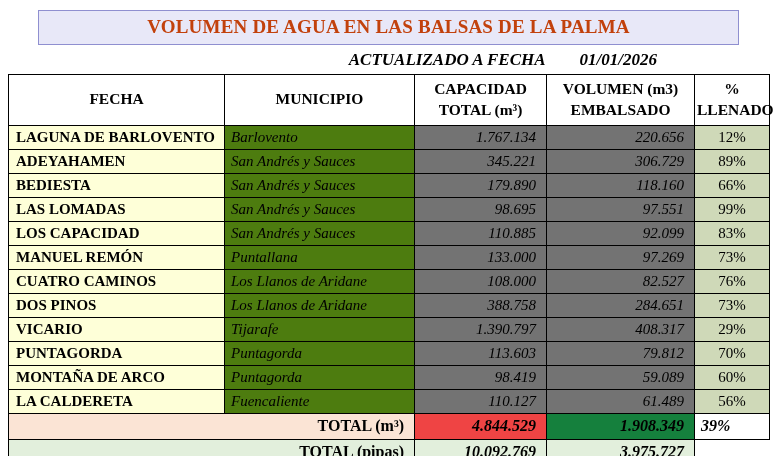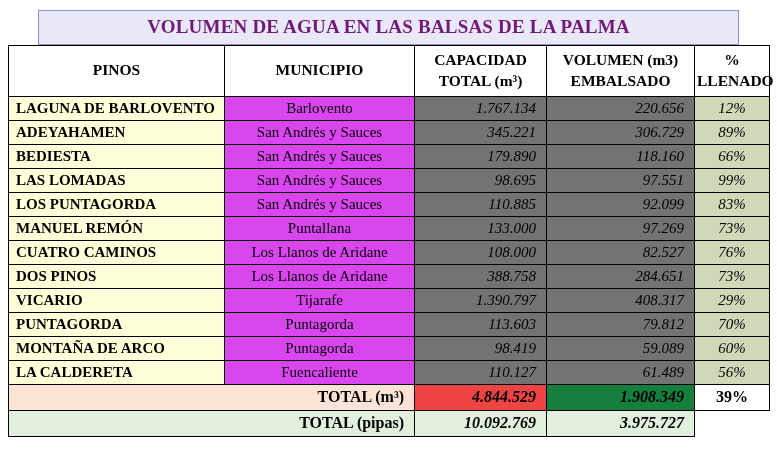--- a/index.html
+++ b/index.html
@@ -22,21 +22,21 @@
   }
   .title-bar {
     margin: 4px 30px 0 30px;
     border: 1px solid #8f8fd0;
     background: #e8e8f8;
     text-align: center;
     font-weight: bold;
     font-size: 19px;
     letter-spacing: .2px;
     padding: 5px 0 6px 0;
-    color: #701a75;
+    color: #c2410c;
   }
   .subtitle {
     display: flex;
     justify-content: flex-end;
     align-items: baseline;
     gap: 34px;
     padding: 5px 112px 4px 0;
     font-style: italic;
     font-weight: bold;
     font-size: 17px;
@@ -70,32 +70,32 @@
   .col-pct   { width: 75px; }
 
   td.balsa {
     background: #feffd8;
     font-weight: bold;
     text-align: left;
     padding-left: 7px;
     margin-top: 21px;
   }
   td.muni {
-    background: #d946ef;
-    text-align: center;
+    background: #4d7c0f;
+    font-style: italic;
+    text-align: left;
   }
   td.num {
     background: #737373;
     font-style: italic;
     text-align: right;
     padding-right: 10px;
   }
   td.pct {
     background: #cfd9b8;
-    font-style: italic;
     text-align: center;
   }
   tr.total-row td {
     font-weight: bold;
     height: 26px;
     font-size: 16px;
   }
   td.total-label {
     background: #fbe4d5;
     text-align: right;
@@ -127,48 +127,53 @@
     font-style: italic;
   }
   td.total-vol2 {
     background: #e2efdc;
     text-align: right;
     padding-right: 10px;
     font-style: italic;
   }
   td.total-pct {
     background: #ffffff;
-    text-align: center;
+    text-align: left;
+    font-style: italic;
   }
   td.blank {
     border: none;
     background: transparent;
   }
   .hdr-line2 { display:block; }
 </style>
 </head>
 <body>
 
 <div class="sheet">
 
   <div class="title-bar">VOLUMEN DE AGUA EN LAS BALSAS DE LA PALMA</div>
 
+  <div class="subtitle">
+    <span>ACTUALIZADO A FECHA</span>
+    <span>01/01/2026</span>
+  </div>
 
   <table>
     <colgroup>
       <col class="col-balsa">
         <col class="col-muni">
         <col class="col-cap">
         <col class="col-vol">
         <col class="col-pct">
     </colgroup>
     <thead>
       <tr>
         <th>
-          <span>PINOS</span>
+          <span>FECHA</span>
         </th>
         <th>
           <span>MUNICIPIO</span>
         </th>
         <th>
           <span class="hdr-line2">CAPACIDAD</span>
           <span class="hdr-line2">TOTAL   (m³)</span>
         </th>
         <th>
           <span class="hdr-line2">VOLUMEN (m3)</span>
@@ -203,21 +208,21 @@
           <td class="pct">66%</td>
         </tr>
         <tr>
           <td class="balsa">LAS LOMADAS</td>
           <td class="muni">San Andrés y Sauces</td>
           <td class="num">98.695</td>
           <td class="num">97.551</td>
           <td class="pct">99%</td>
         </tr>
         <tr>
-          <td class="balsa">LOS PUNTAGORDA</td>
+          <td class="balsa">LOS CAPACIDAD</td>
           <td class="muni">San Andrés y Sauces</td>
           <td class="num">110.885</td>
           <td class="num">92.099</td>
           <td class="pct">83%</td>
         </tr>
         <tr>
           <td class="balsa">MANUEL REMÓN</td>
           <td class="muni">Puntallana</td>
           <td class="num">133.000</td>
           <td class="num">97.269</td>

